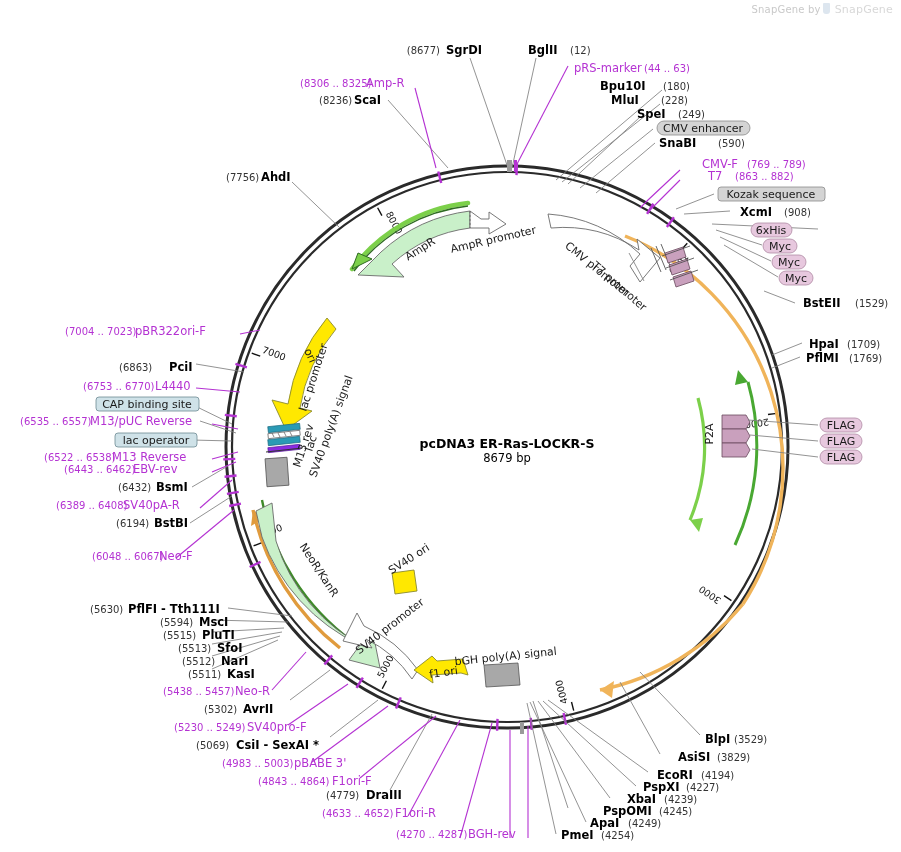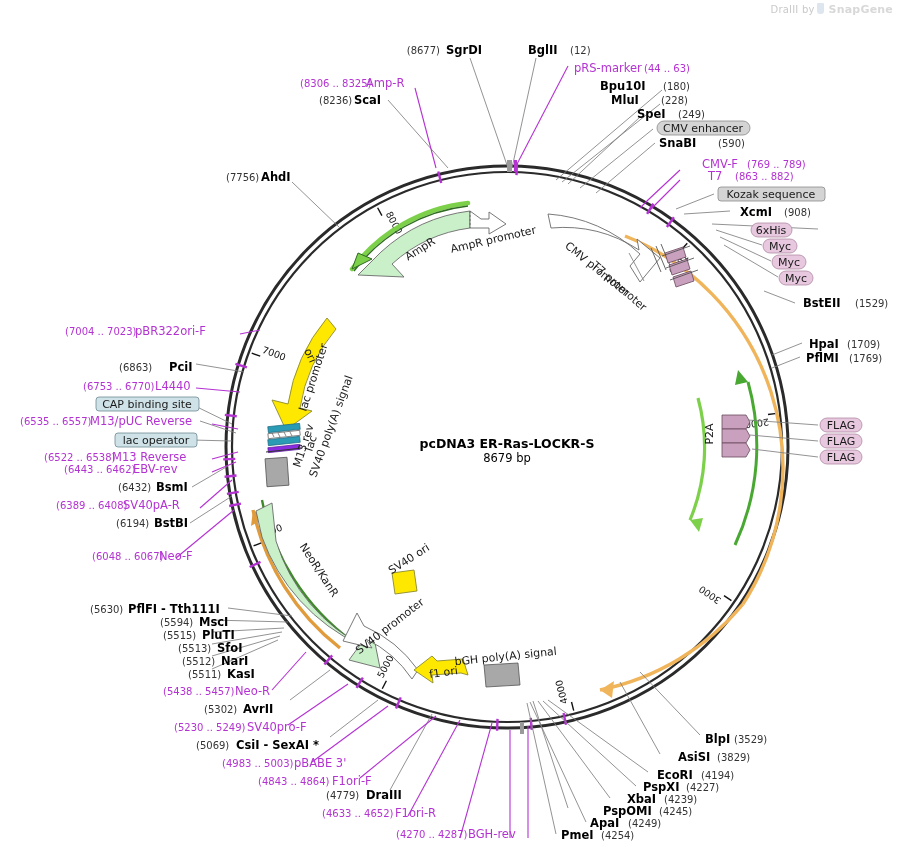--- a/index.html
+++ b/index.html
@@ -2,21 +2,21 @@
 <html><head>
 <meta charset="utf-8">
 <style>
   html,body{margin:0;padding:0;background:#ffffff;}
   body{width:901px;height:852px;position:relative;overflow:hidden;
        font-family:"DejaVu Sans","Liberation Sans",sans-serif;color:#000;}
   #stage{position:absolute;left:0;top:0;width:901px;height:852px;}
   svg{position:absolute;left:0;top:0;}
   .wm{position:absolute;right:8px;top:3px;font-size:10px;color:#c9c9c9;
       font-family:"DejaVu Sans","Liberation Sans",sans-serif;letter-spacing:.2px;}
-  .wm .sg{color:#d8d8d8;font-size:11px;font-weight:700;margin-left:3px;}
+  .wm .sg{color:#d8d8d8;font-size:11px;font-weight:400;margin-left:3px;}
   .wm .logo{display:inline-block;width:7px;height:11px;background:#dde6ef;
             border-radius:1px 1px 3px 3px;vertical-align:-1px;margin:0 2px;}
   text{font-family:"DejaVu Sans","Liberation Sans",sans-serif;}
   .enz{font-size:11.5px;font-weight:bold;fill:#000;}
   .pos{font-size:10px;fill:#333;}
   .pri{font-size:11.5px;fill:#b432d2;}
   .prip{font-size:10px;fill:#b432d2;}
   .feat{font-size:11px;fill:#1a1a1a;}
   .ttl{font-size:12.5px;font-weight:bold;fill:#000;}
   .sub{font-size:11.5px;fill:#000;}
@@ -26,21 +26,21 @@
   .tagc{fill:#cfe2e8;stroke:#6d8a93;stroke-width:.8;}
   .tagg{fill:#d4d4d4;stroke:#8a8a8a;stroke-width:.8;}
   .tagp{fill:#e7c8de;stroke:#b08aa4;stroke-width:.8;}
 </style>
 </head>
 <body>
 
 <div id="stage">
 
   <div class="wm">
-    <span>DraIII by</span><span class="logo"></span><span class="sg">SnapGene</span>
+    <span>SnapGene by</span><span class="logo"></span><span class="sg">SnapGene</span>
   </div>
 
   <svg width="901" height="852" viewBox="0 0 901 852">
 
     <g>
       <circle cx="507" cy="447" r="281" fill="none" stroke="#2a2a2a" stroke-width="3"></circle>
       <circle cx="507" cy="447" r="275" fill="none" stroke="#2a2a2a" stroke-width="2.2"></circle>
     </g>
 
     <g>

